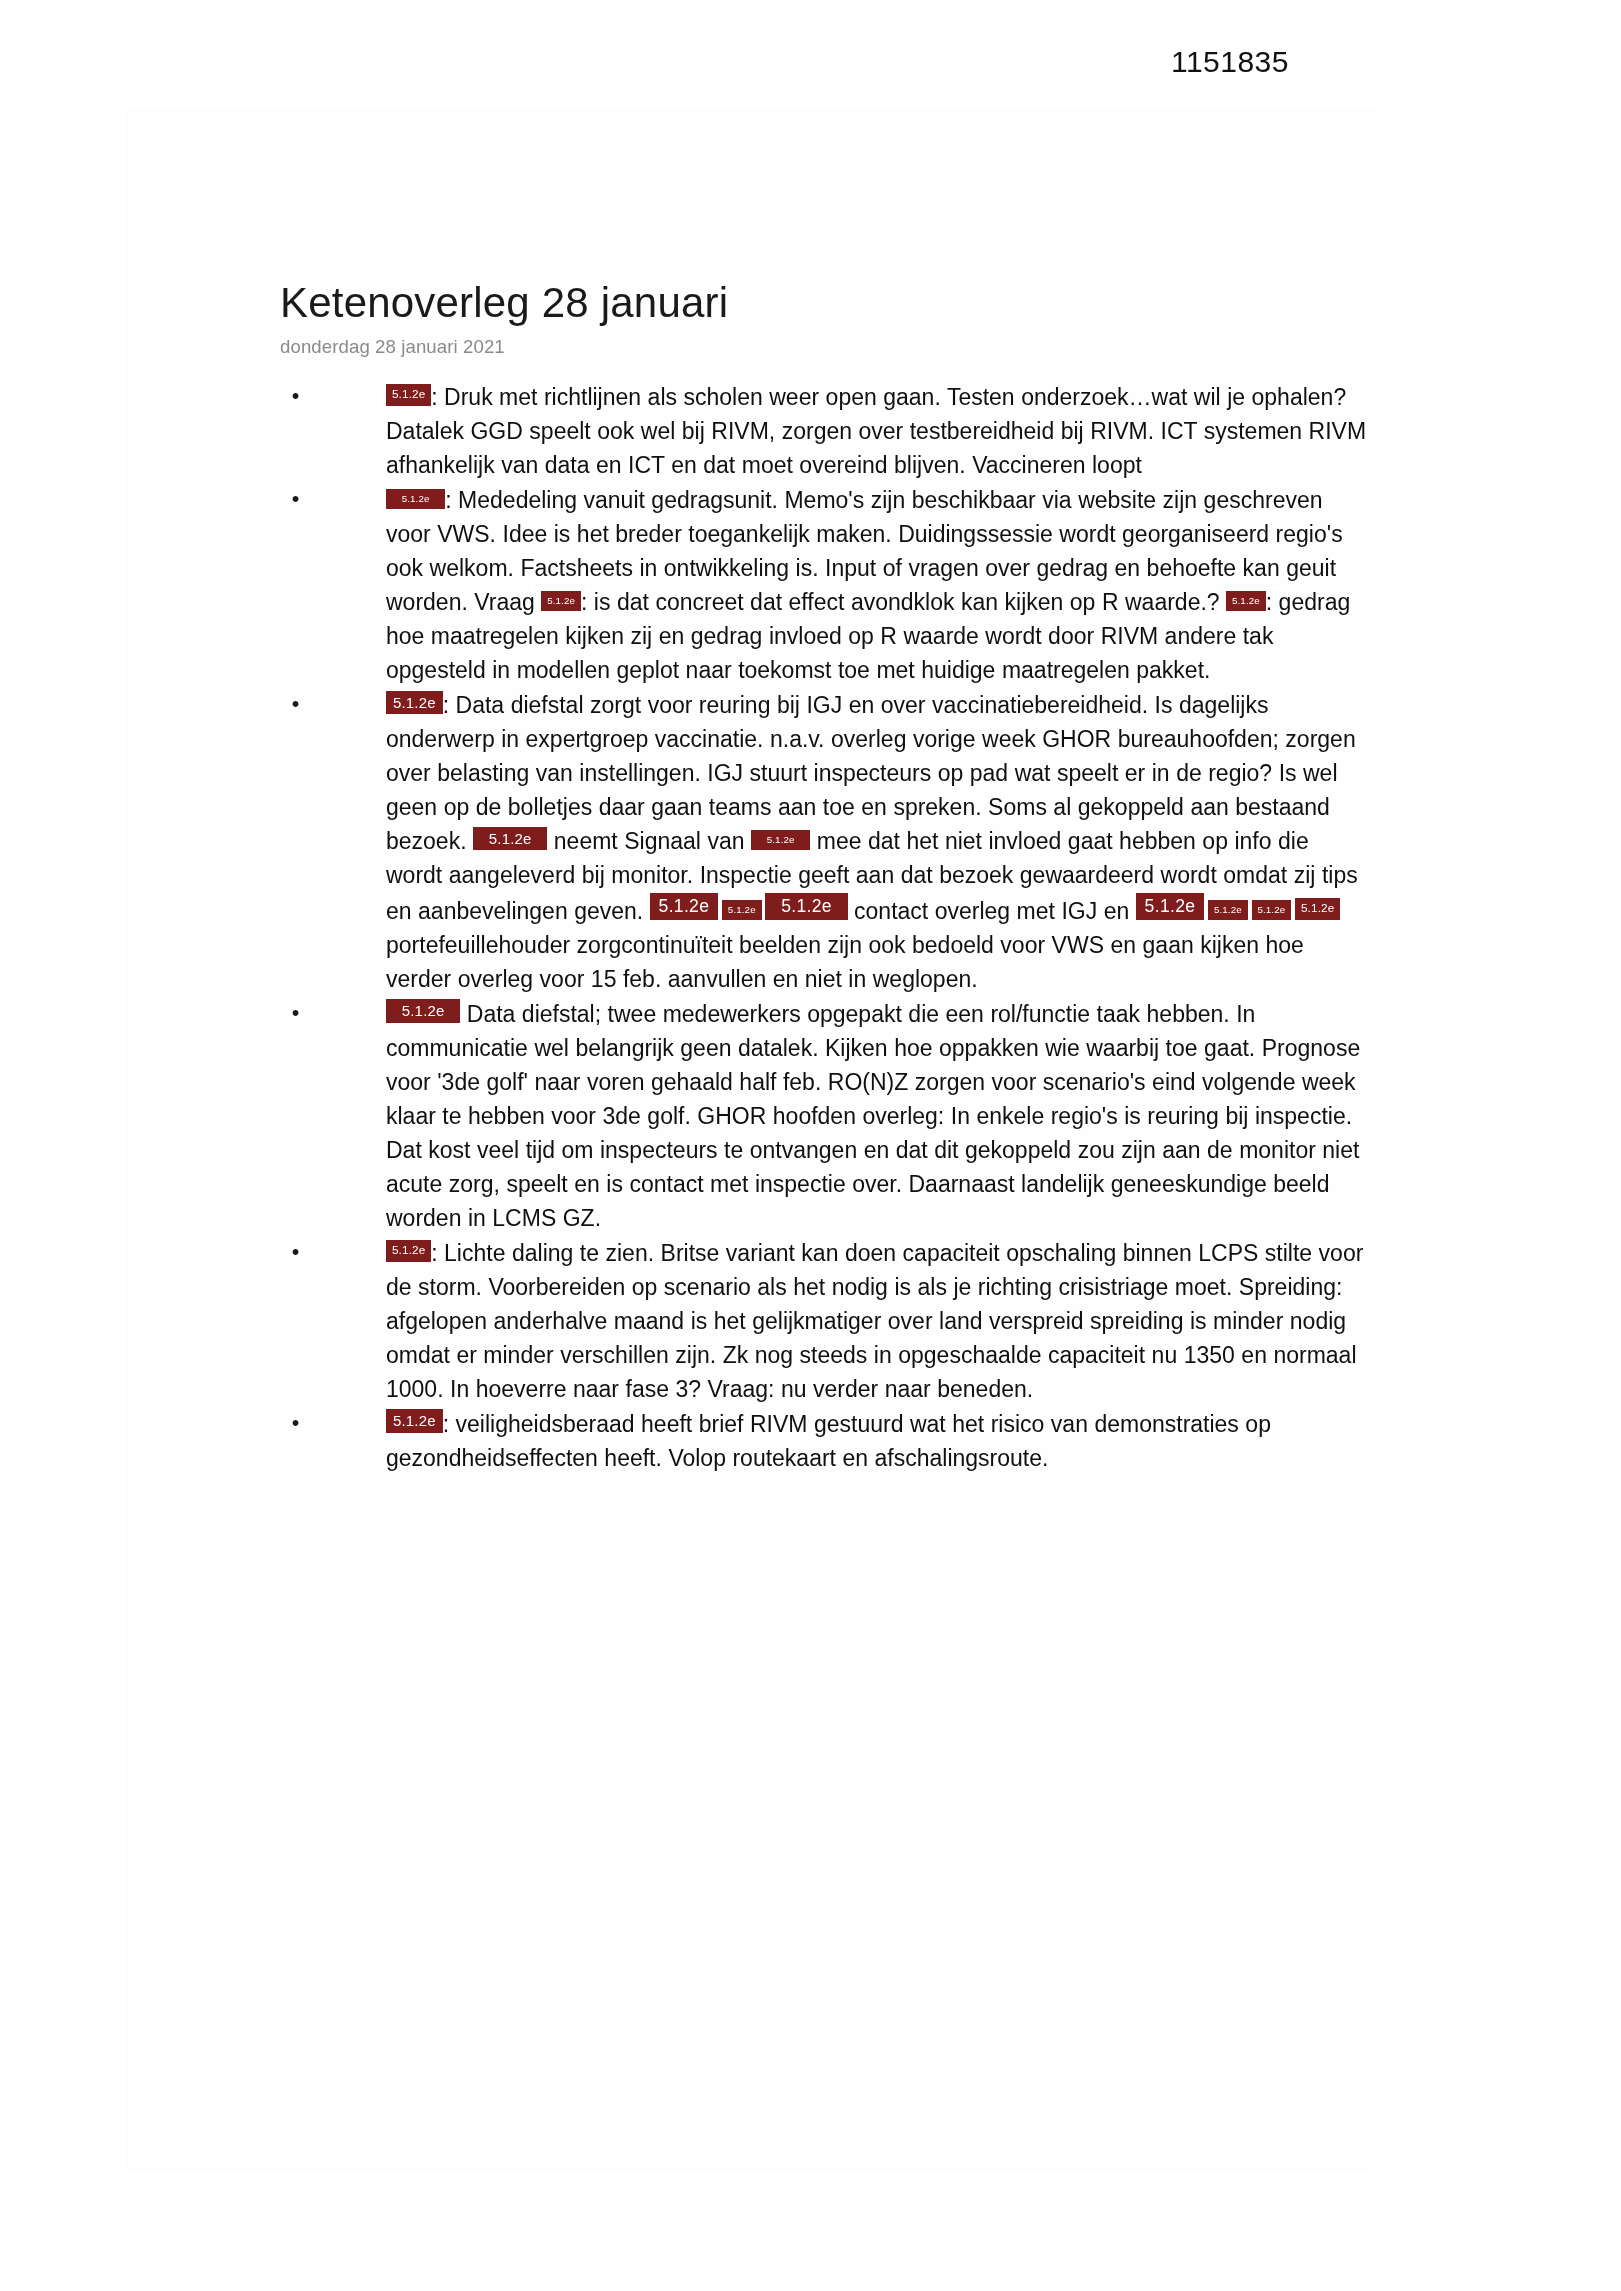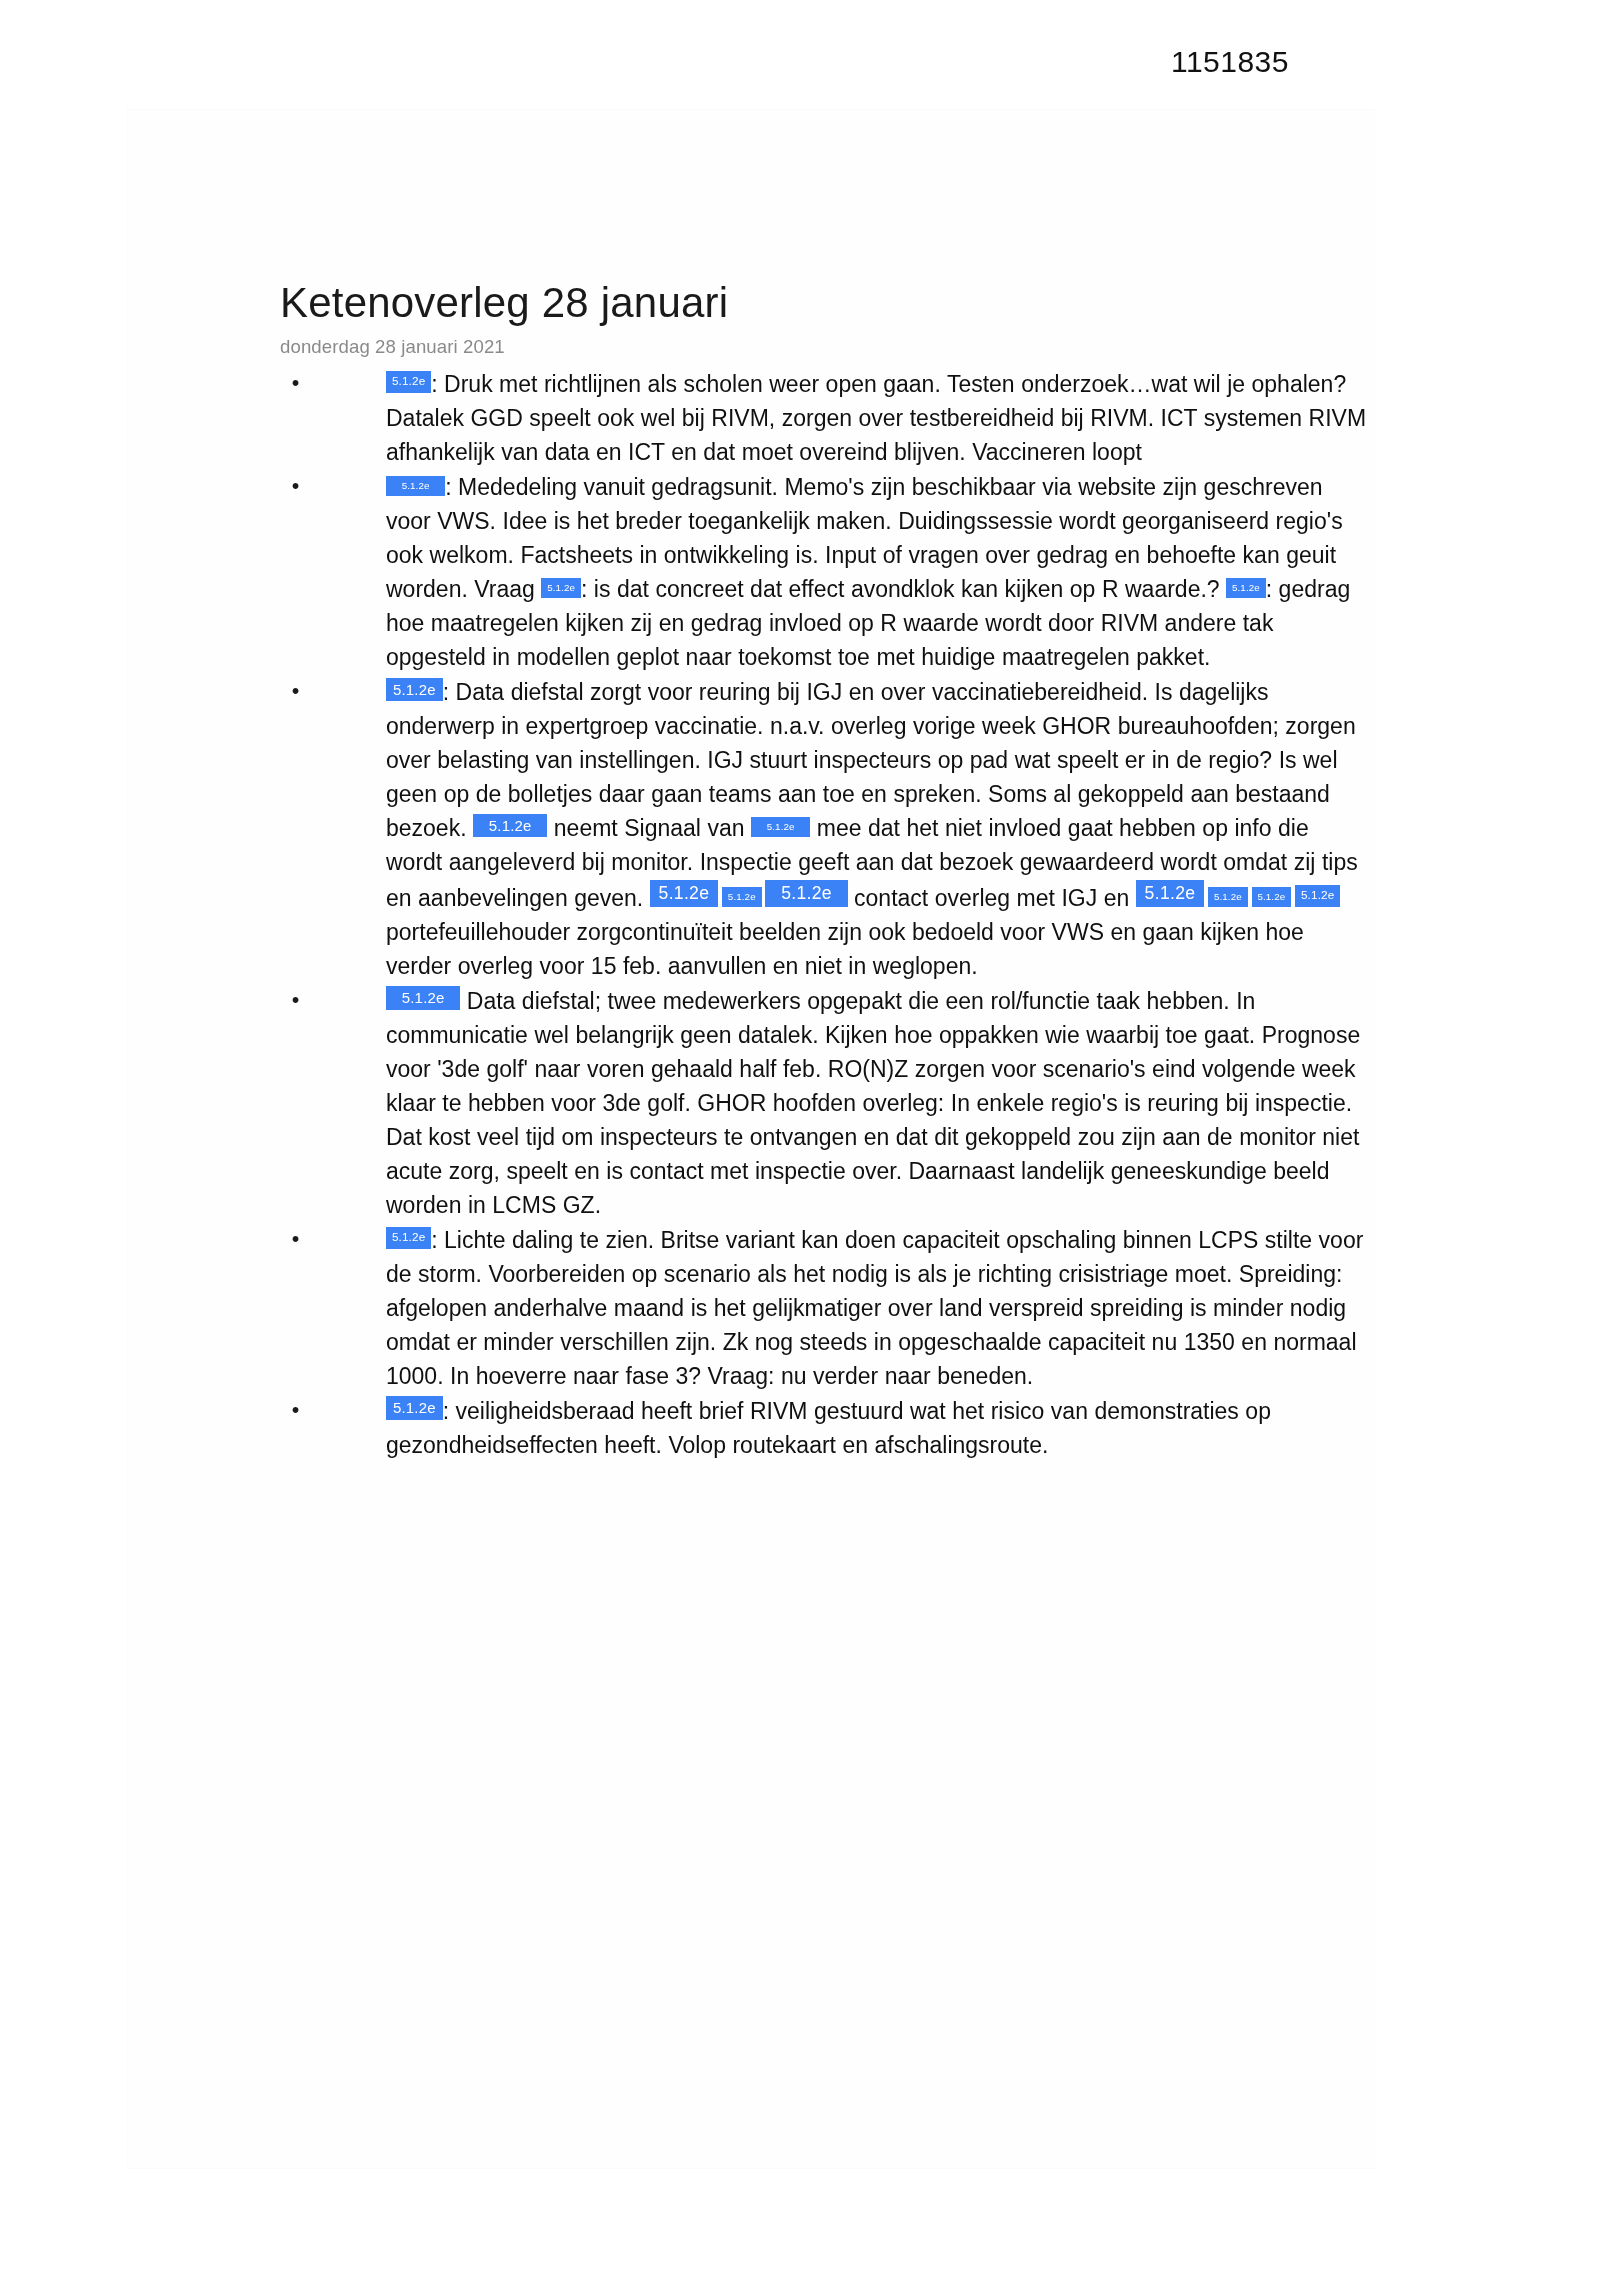--- a/index.html
+++ b/index.html
@@ -51,21 +51,21 @@
     font-weight: 400;
     color: #1a1a1a;
     letter-spacing: 0.2px;
     margin: 0 0 10px 0;
     line-height: 1.12;
     font-family: "Liberation Sans", sans-serif;
   }
   .doc-subtitle {
     font-size: 18.6px;
     color: #8a8a8a;
-    margin: 0 0 9px 0;
+    margin: 0 0 22px 0;
     letter-spacing: 0.1px;
     font-family: "Liberation Sans", sans-serif;
   }
   ul.bullets {
     list-style: none;
     margin: 0;
     padding: 0;
   }
   ul.bullets > li {
     position: relative;
@@ -82,21 +82,21 @@
     position: absolute;
     left: 11.8px;
     top: -1px;
     font-size: 21.6px;
     line-height: 34px;
     color: #1a1a1a;
   }
   
   .redact {
     display: inline-block;
-    background: #3b82f6;
+    background: #7f1d1d;
     color: #ffffff;
     text-align: center;
     vertical-align: baseline;
     font-family: "Liberation Sans", sans-serif;
     white-space: nowrap;
     overflow: hidden;
     border-radius: 0;
     position: relative;
     top: 1px;
   }

